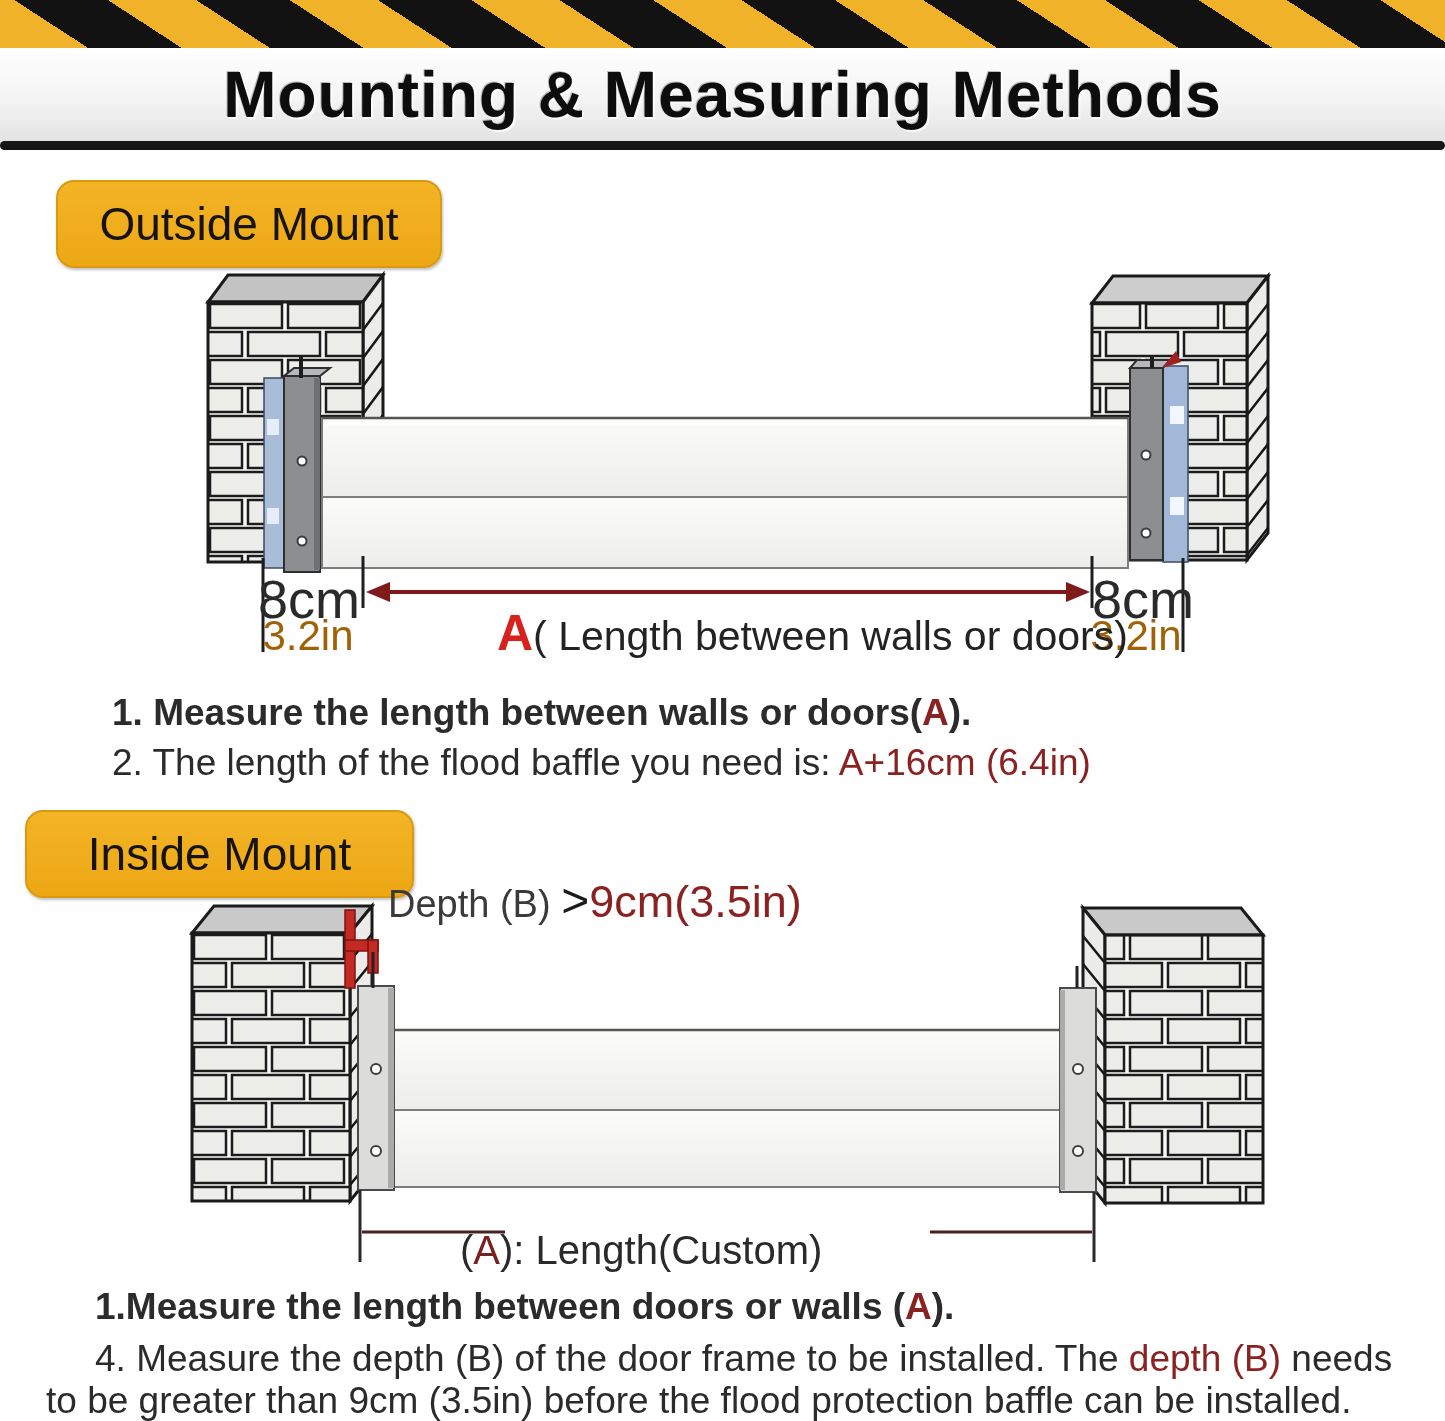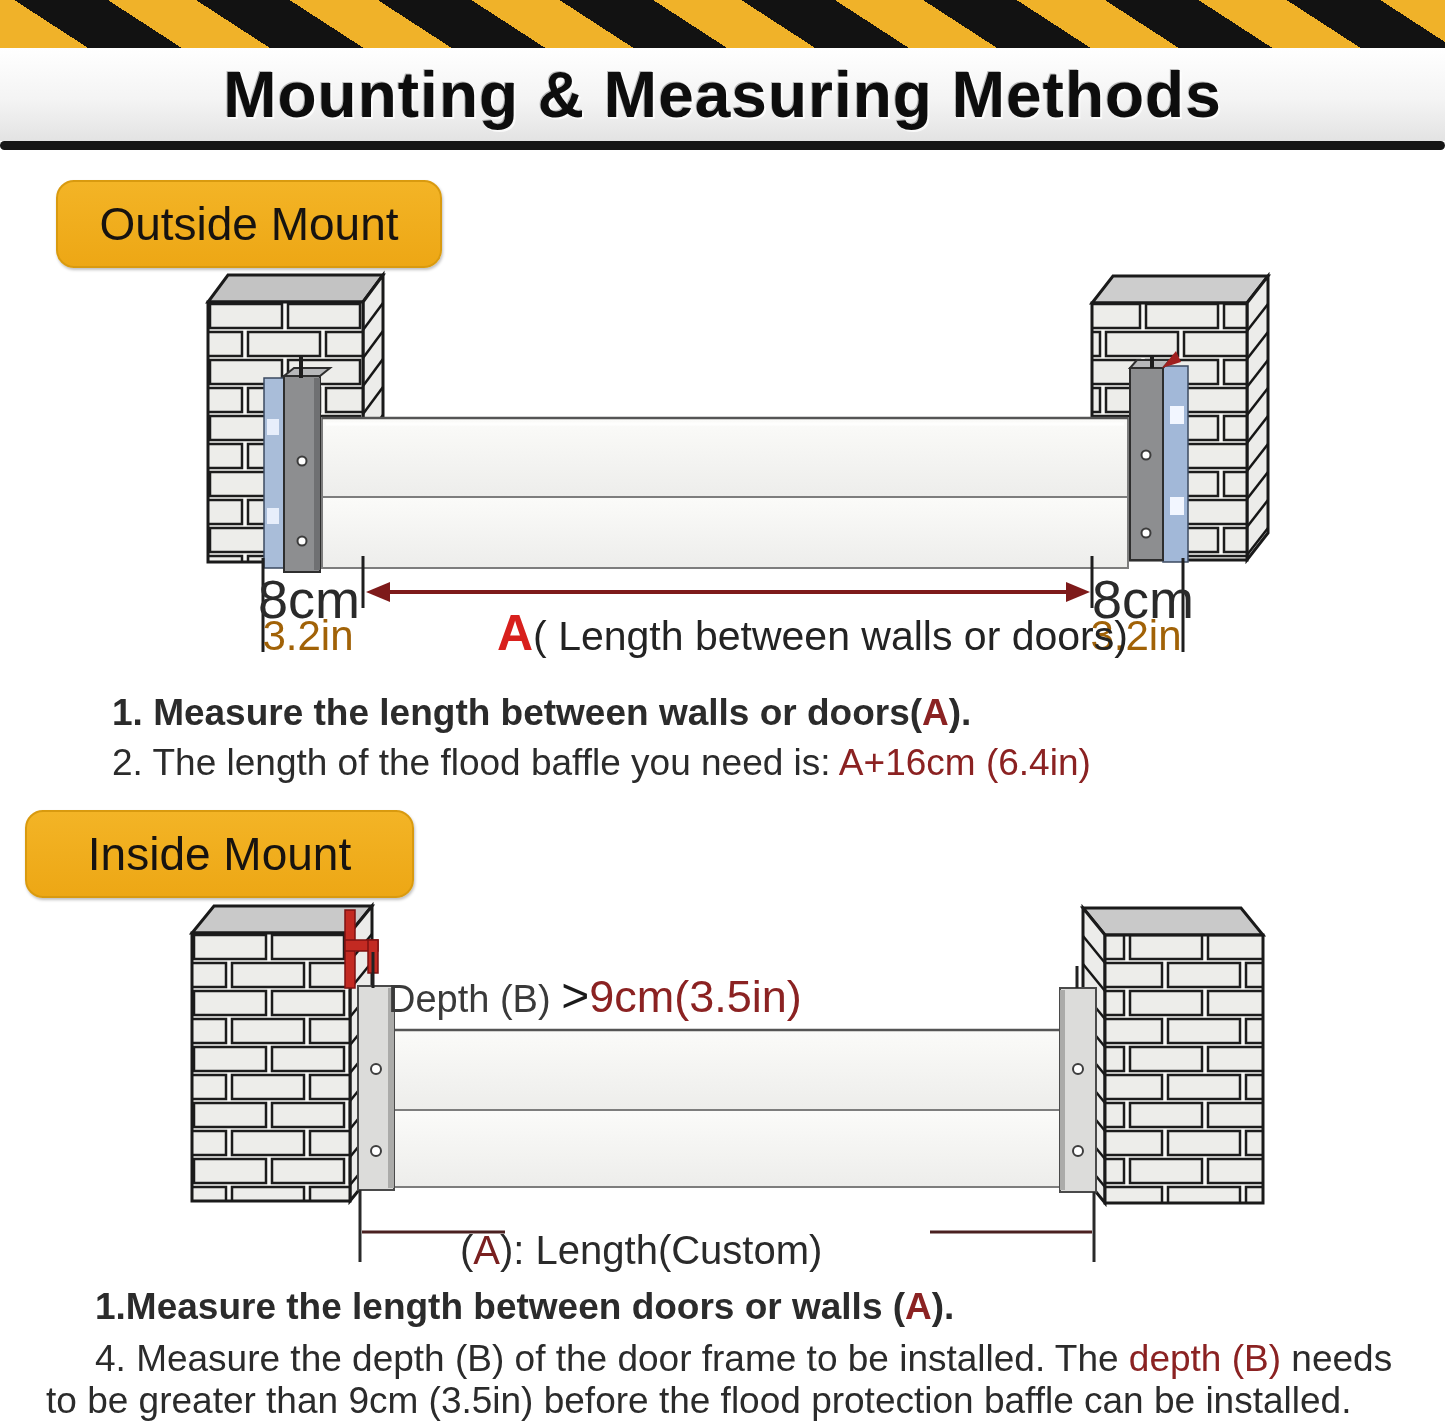--- a/index.html
+++ b/index.html
@@ -23,21 +23,21 @@
   
   .diagram{position:absolute;}
   
   .dimtxt{position:absolute;color:#2a2a2a;font-size:54px;text-align:center;white-space:nowrap;}
   .dimsub{position:absolute;color:#a16207;font-size:42px;text-align:center;white-space:nowrap;}
   .alabel{position:absolute;left:497px;top:604px;white-space:nowrap;}
   .alabel .big-red{color:#D8201D;font-weight:700;font-size:50px;}
   .alabel .rest{color:#232323;font-size:41px;}
   .step{position:absolute;font-size:37px;color:#2b2b2b;white-space:nowrap;}
   .em-red{color:#8B2222;}
-  .depthline{position:absolute;left:388px;top:968px;white-space:nowrap;}
+  .depthline{position:absolute;left:388px;top:873px;white-space:nowrap;}
   .depthline .d1{font-size:38px;color:#3a3a3a;}
   .depthline .gt{font-size:48px;color:#1a1a1a;}
   .depthline .d2{font-size:45px;color:#8B2222;}
   .customlen{position:absolute;left:460px;top:1228px;width:500px;
              font-size:40px;color:#2a2a2a;white-space:nowrap;}
   .customlen .a-red{color:#7a2020;}
 </style>
 </head>
 <body>
 

